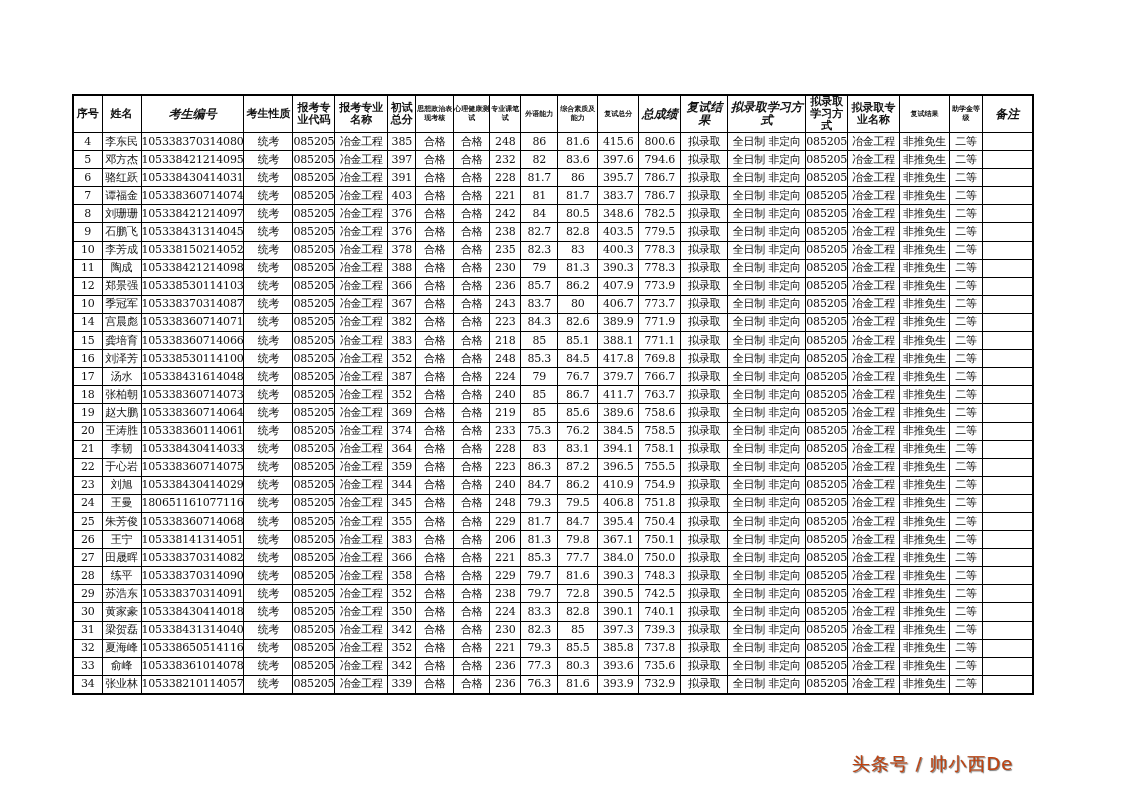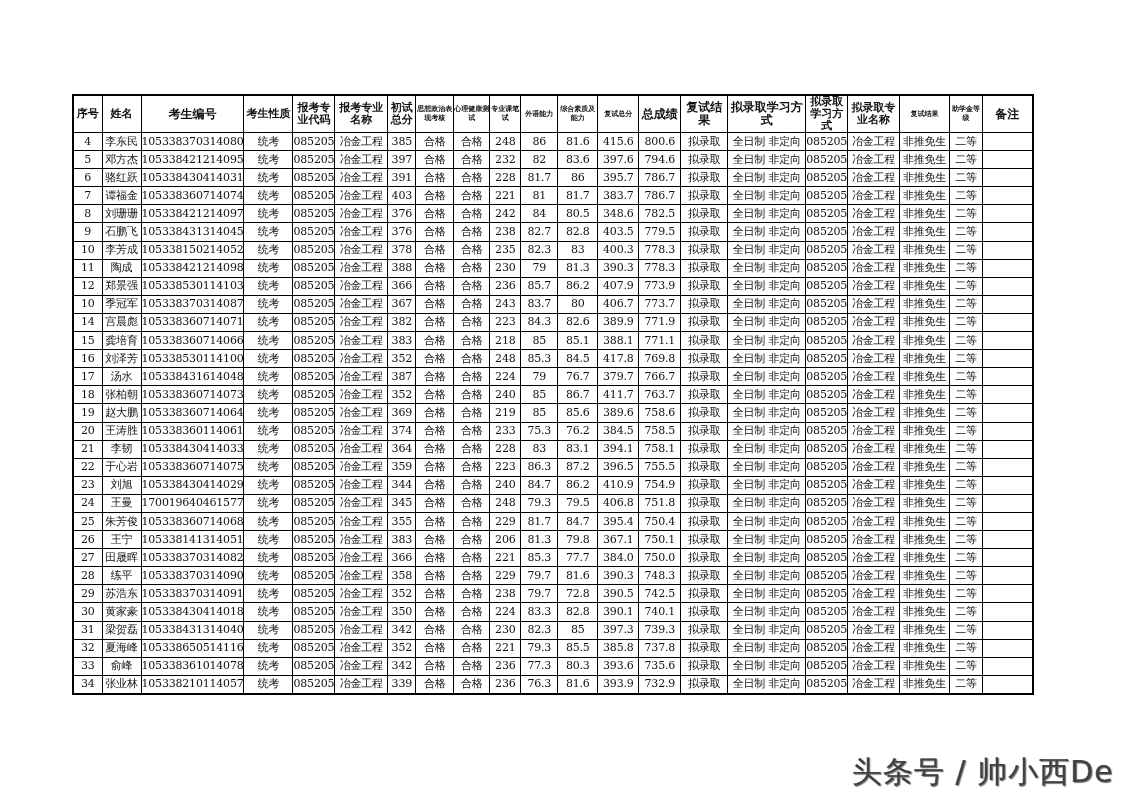--- a/index.html
+++ b/index.html
@@ -5,26 +5,26 @@
   html,body{margin:0;padding:0;background:#ffffff;}
   body{width:1122px;height:793px;position:relative;overflow:hidden;
        font-family:"DejaVu Serif","Liberation Serif",serif;color:#111;}
   table.sheet{position:absolute;left:72px;top:94px;border-collapse:collapse;table-layout:fixed;
        border:2px solid #000;}
   table.sheet th, table.sheet td{border:1px solid #000;padding:0;overflow:hidden;white-space:nowrap;
        text-align:center;vertical-align:middle;}
   table.sheet th{height:35px;font-family:"DejaVu Sans","Liberation Sans",sans-serif;font-weight:bold;
        font-size:11px;line-height:12px;white-space:normal;word-break:break-all;}
   table.sheet th.sm{font-size:7px;line-height:9px;}
-  table.sheet th.md{font-size:12px;line-height:13px;}
+  table.sheet th.md{font-size:12px;line-height:13px;font-style:italic;}
   table.sheet td{height:17.1px;font-size:11px;line-height:14px;letter-spacing:-0.2px;}
   td.left{text-align:left;}
   td.tight{font-size:10.5px;letter-spacing:-0.4px;}
   .watermark{position:absolute;left:852px;top:752px;font-family:"DejaVu Sans","Liberation Sans",sans-serif;
-       font-size:30px;color:#404040;letter-spacing:1px;
+       font-size:18px;color:#c2410c;letter-spacing:1px;
        text-shadow:1px 1px 1px #777, -0.5px -0.5px 0 #aaa;}
 </style>
 </head>
 <body>
 
 <table class="sheet">
   <colgroup>
     <col style="width:29px">
       <col style="width:39px">
       <col style="width:95px">
@@ -529,21 +529,21 @@
         <td class="left tight">全日制  非定向</td>
         <td class="left">085205</td>
         <td class="left tight">冶金工程</td>
         <td class="left tight">非推免生</td>
         <td>二等</td>
         <td></td>
       </tr>
       <tr>
         <td>24</td>
         <td class="tight">王曼</td>
-        <td class="left tight">170019640461577</td>
+        <td class="left tight">180651161077116</td>
         <td>统考</td>
         <td class="left">085205</td>
         <td class="left tight">冶金工程</td>
         <td>345</td>
         <td>合格</td>
         <td>合格</td>
         <td>248</td>
         <td>79.3</td>
         <td>79.5</td>
         <td>406.8</td>

